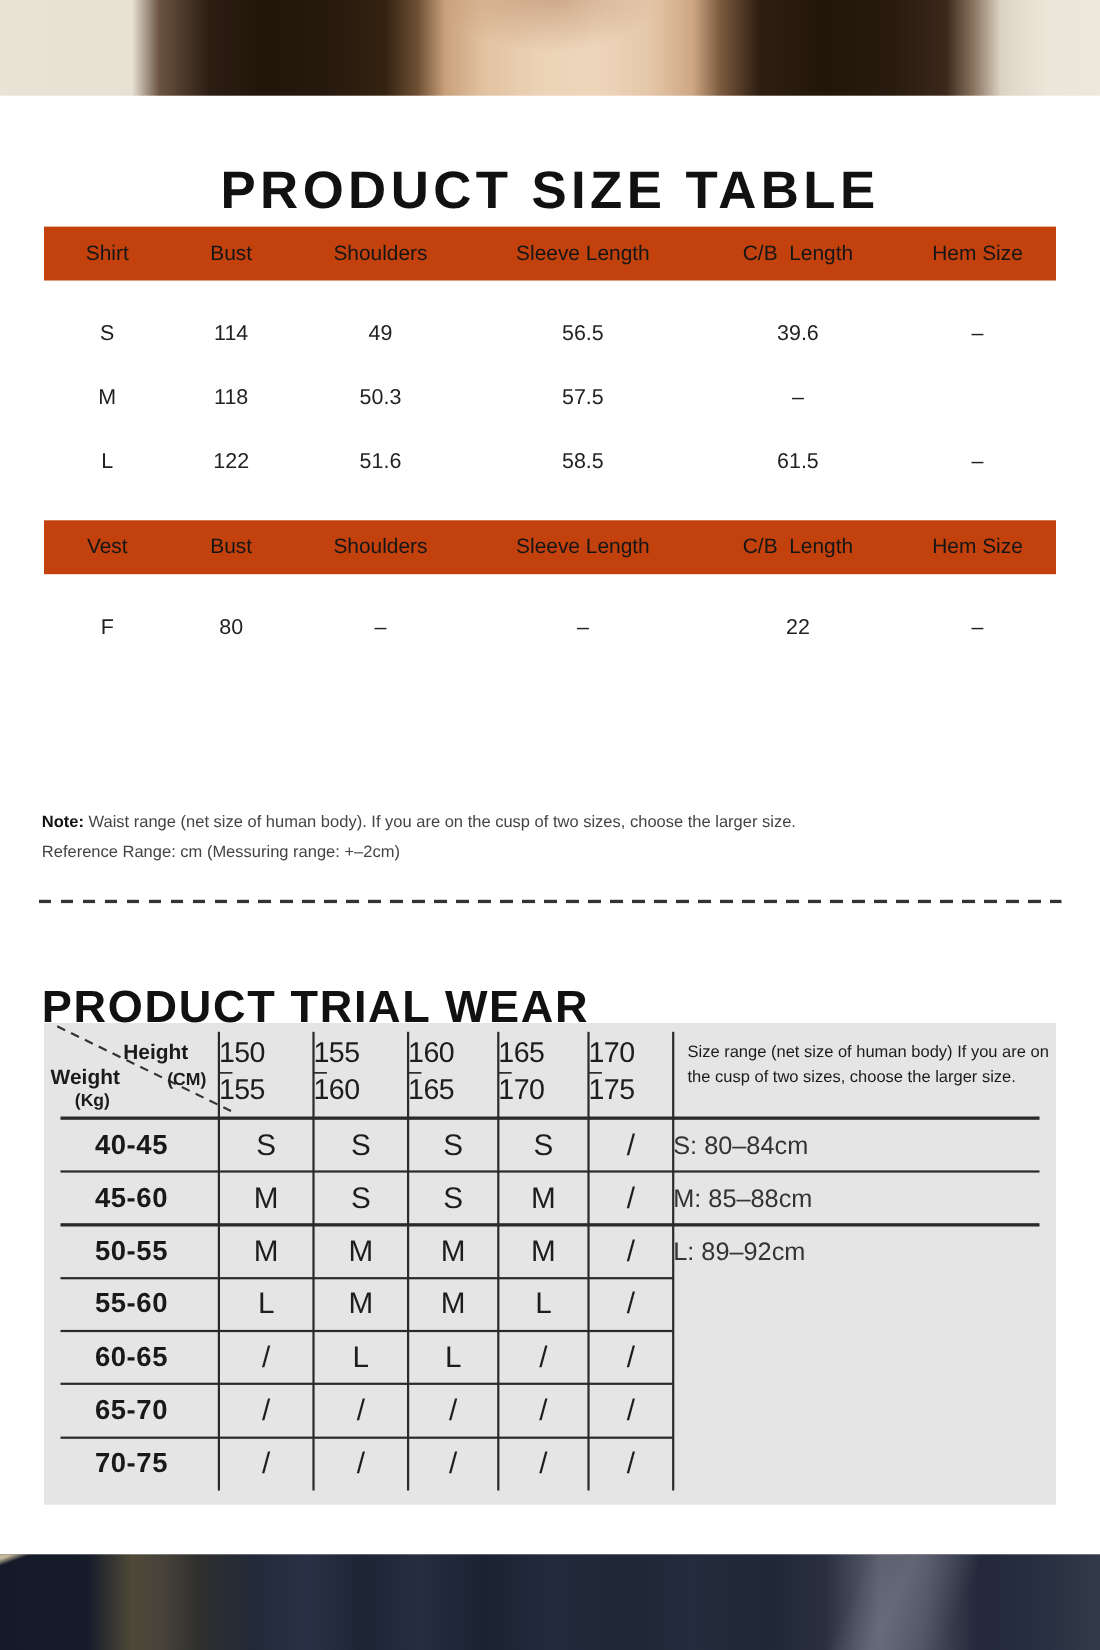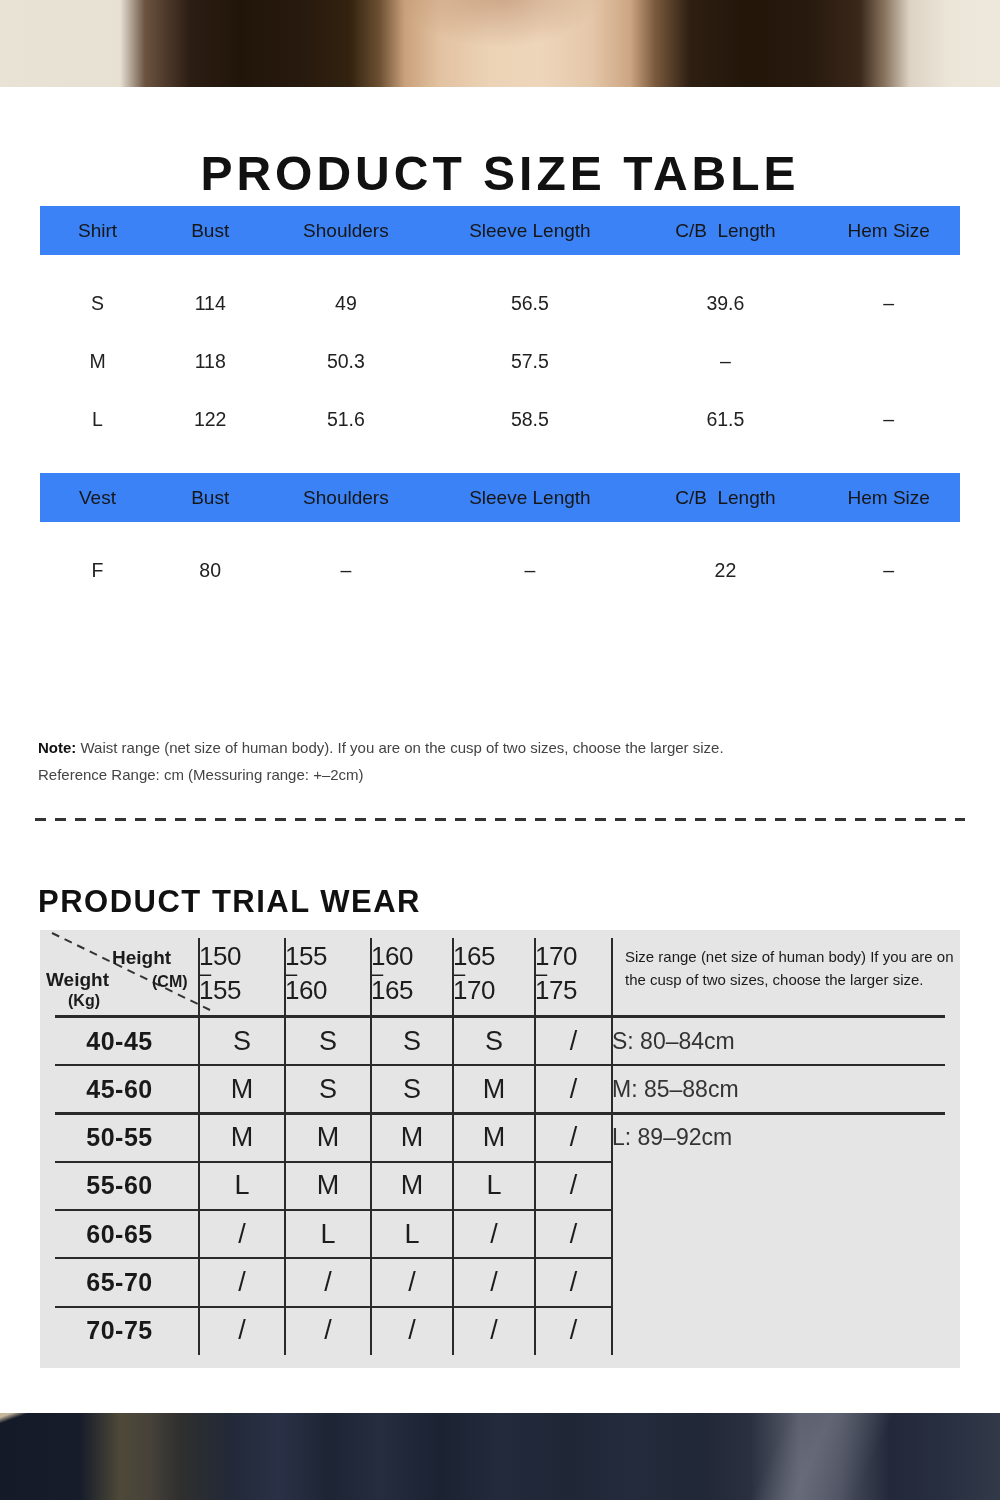--- a/index.html
+++ b/index.html
@@ -34,27 +34,27 @@
         #5a5e6d 80%, #4b4f5f 84%, #23293a 89%, #272e3f 94%, #323949 100%);
   }
 
   
   .page-title{
     top:112px;left:0;width:1000px;text-align:center;
     font-size:48px;font-weight:bold;letter-spacing:4px;color:#111;margin-top:34px;
   }
   .trial-title{
     top:858px;left:38px;
-    font-size:31px;font-weight:bold;letter-spacing:1.5px;color:#111;
+    font-size:41px;font-weight:bold;letter-spacing:1.5px;color:#111;
   }
 
   
   .stable{left:40px;width:920px;}
   .t-head{
-    height:49px;background:#3b82f6;
+    height:49px;background:#c2410c;
     display:grid;grid-template-columns:12.5% 12% 17.5% 22.5% 20% 15.5%;
     align-items:center;
   }
   .t-head span{
     text-align:center;font-size:19px;color:#161616;white-space:pre;
   }
   .t-body{padding-top:19px;}
   .t-row{
     display:grid;grid-template-columns:12.5% 12% 17.5% 22.5% 20% 15.5%;
     height:58px;

